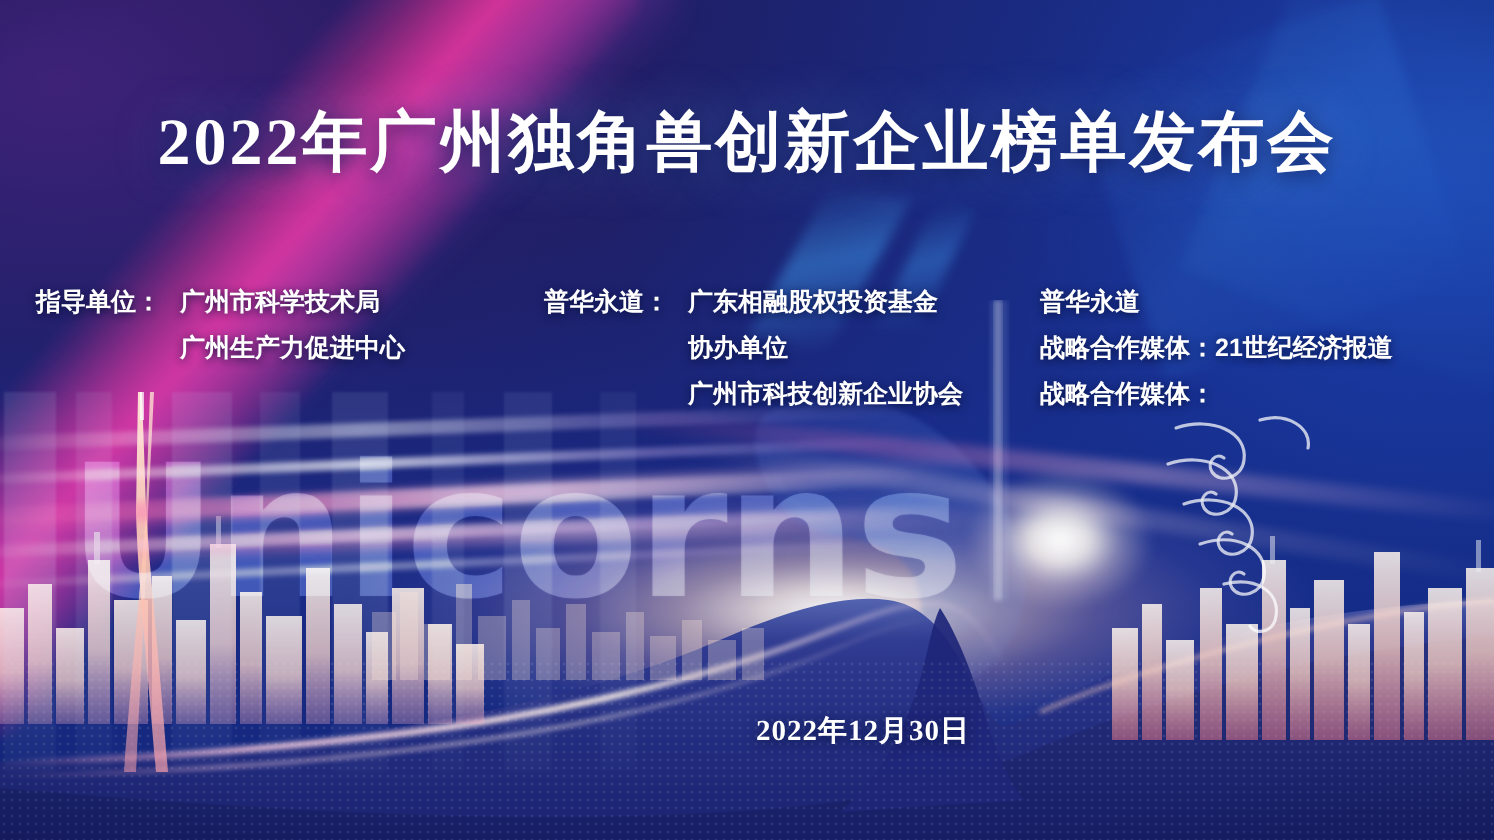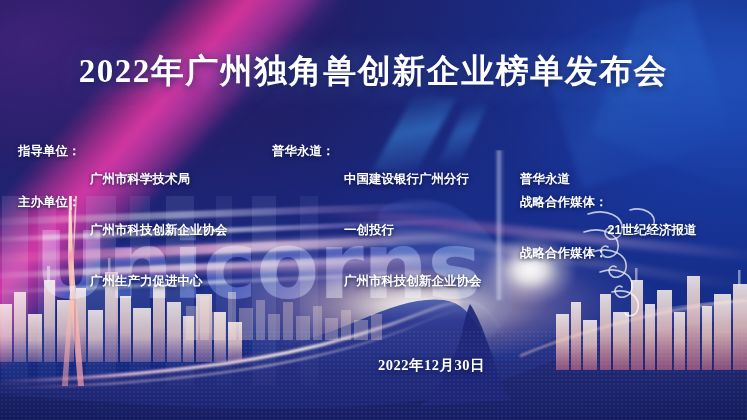--- a/index.html
+++ b/index.html
@@ -186,21 +186,21 @@
     line-height:23px;
     text-shadow:0 1px 4px rgba(8,16,60,.9);
     white-space:nowrap;
   }
   .col{position:relative;}
   .col.c1{width:254px;}
   .col.c2{width:248px;}
   .col.c3{width:214px;}
   .row{display:flex;}
   .lbl{flex:0 0 auto;}
-  .val{flex:0 0 auto;margin-top:28px;}
+  .val{flex:0 0 auto;}
   .row.indent .lbl{visibility:hidden;}
   .c1 .lbl{min-width:72px;}
   .c2 .lbl{min-width:72px;}
   .c3 .lbl{min-width:0;}
 
   .date{
     position:absolute;left:0;right:0;top:356px;
     text-align:center;
     font-family:"Liberation Serif","DejaVu Serif",serif;
     font-weight:700;
@@ -476,38 +476,34 @@
 
     <div class="title">2022年广州独角兽创新企业榜单发布会</div>
 
     <div class="orgs">
 
       <div class="col c1">
         <div class="row">
           <span class="lbl">指导单位：</span>
           <span class="val">广州市科学技术局</span>
         </div>
-        <div class="row">
-          <span class="lbl">主办单位：</span>
-          <span class="val">广州市科技创新企业协会</span>
-        </div>
         <div class="row indent">
           <span class="lbl">主办单位：</span>
           <span class="val">广州生产力促进中心</span>
         </div>
       </div>
 
       <div class="col c2">
         <div class="row">
           <span class="lbl">普华永道：</span>
-          <span class="val">中国建设银行广州分行</span>
+          <span class="val">广东相融股权投资基金</span>
         </div>
         <div class="row indent">
           <span class="lbl">协办单位：</span>
-          <span class="val">一创投行</span>
+          <span class="val">协办单位</span>
         </div>
         <div class="row indent">
           <span class="lbl">协办单位：</span>
           <span class="val">广州市科技创新企业协会</span>
         </div>
       </div>
 
       <div class="col c3">
         <div class="row">
           <span class="val">普华永道</span>

